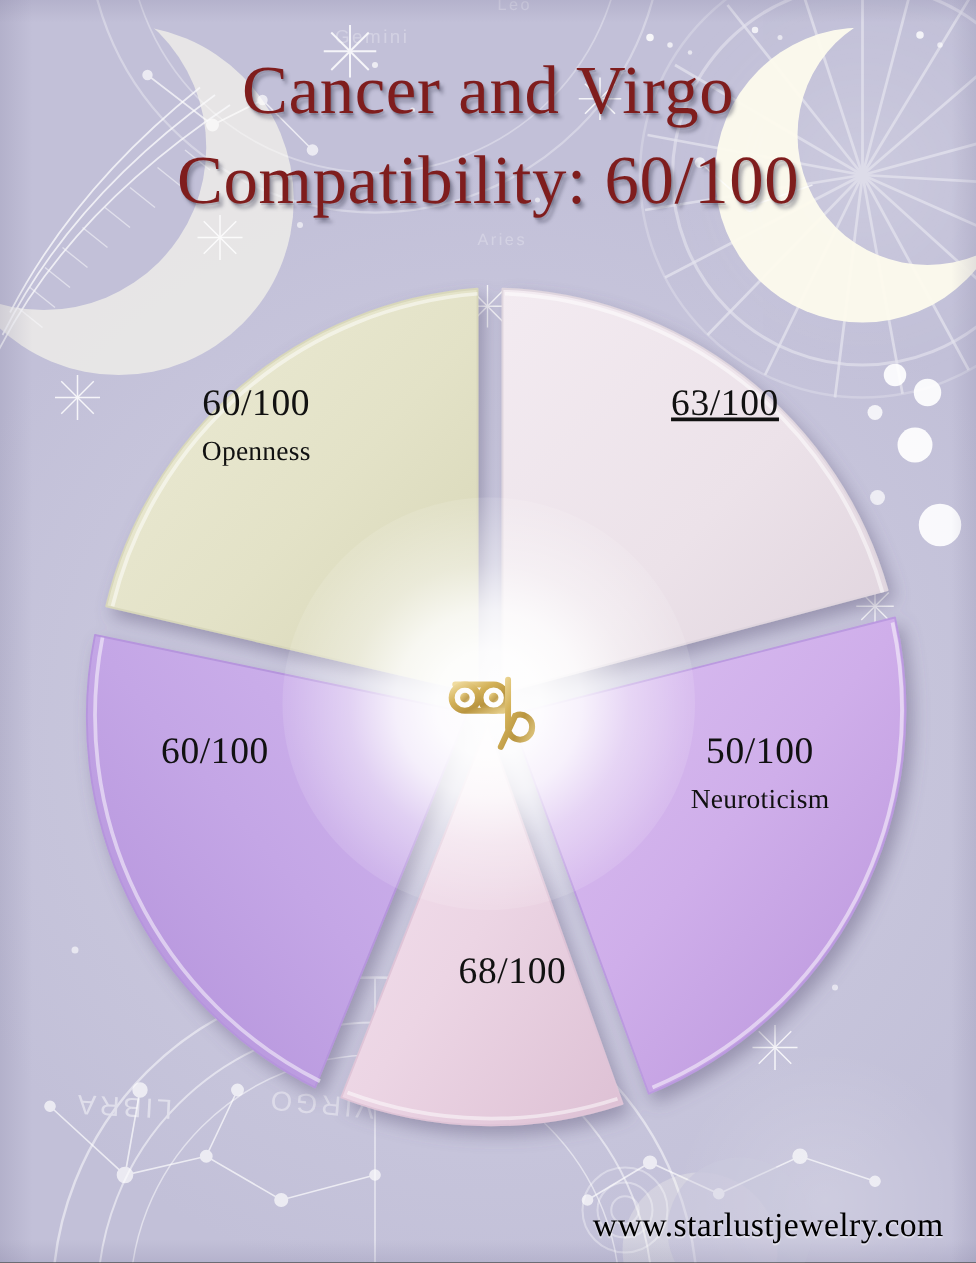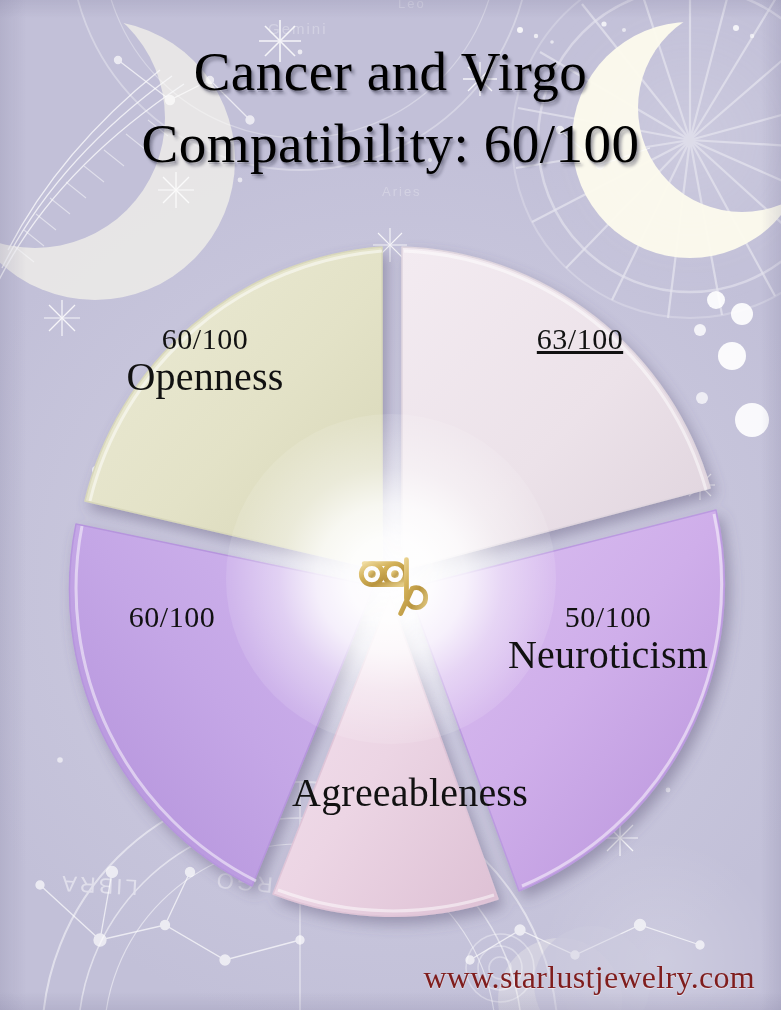--- a/index.html
+++ b/index.html
@@ -42,32 +42,32 @@
     left: 0;
     width: 781px;
     text-align: center;
     z-index: 20;
   }
   .title-line {
     font-family: "Liberation Serif", serif;
     font-size: 55px;
     line-height: 72px;
     letter-spacing: 0.5px;
-    color: #000000;
+    color: #7f1d1d;
     text-shadow:
       3px 4px 3px rgba(70,70,90,0.42),
       1px 2px 1px rgba(80,80,100,0.30);
     white-space: nowrap;
   }
 
   
   .chart-wrap {
     position: absolute;
     left: 30px;
-    top: 218px;
+    top: 202px;
     width: 722px;
     height: 722px;
     z-index: 10;
   }
   .chart-svg { position: absolute; inset: 0; }
 
   
   .center-glow {
     position: absolute;
     left: 50%;
@@ -91,21 +91,21 @@
   .seg-label {
     position: absolute;
     text-align: center;
     color: #111;
     font-family: "Liberation Serif", serif;
     z-index: 16;
     pointer-events: none;
     width: 260px;
   }
   .seg-score  { font-size: 30px; line-height: 38px; letter-spacing: 0.5px; }
-  .seg-trait  { font-size: 40px; line-height: 38px; letter-spacing: 0.2px; }
+  .seg-trait  { font-size: 22px; line-height: 38px; letter-spacing: 0.2px; }
 
   .lbl-openness          { left: 45px;  top: 102px; }
   .lbl-conscientiousness { left: 400px; top: 102px; width: 300px; text-decoration: underline;}
   .lbl-neuroticism       { left: 12px;  top: 380px; }
   .lbl-extraversion      { left: 448px; top: 380px; }
   .lbl-agreeableness     { left: 230px; top: 556px; width: 300px;}
 
   
   .emblem {
     position: absolute;
@@ -117,23 +117,23 @@
     margin-top: -50px;
     z-index: 18;
   }
 
   
   .site-url {
     position: absolute;
     right: 26px;
     bottom: 14px;
     font-family: "Liberation Serif", serif;
-    font-size: 32px;
+    font-size: 27px;
     letter-spacing: 0.3px;
-    color: #7f1d1d;
+    color: #000000;
     z-index: 20;
     text-shadow: 0 1px 1px rgba(255,255,255,0.55);
   }
 </style>
 </head>
 <body>
 
 <div id="poster">
 
   <div class="bg-base"></div>
@@ -446,21 +446,21 @@
     <div class="seg-label lbl-conscientiousness">
       <div class="seg-score">63/100</div>
     </div>
 
     <div class="seg-label lbl-extraversion">
       <div class="seg-score">50/100</div>
       <div class="seg-trait">Neuroticism</div>
     </div>
 
     <div class="seg-label lbl-agreeableness">
-      <div class="seg-trait">Agreeableness</div>
+      <div class="seg-score">68/100</div>
     </div>
 
     <div class="seg-label lbl-neuroticism">
       <div class="seg-score">60/100</div>
     </div>
   </div>
 
   <div class="site-url">www.starlustjewelry.com</div>
 
   <div class="bg-vignette"></div>

